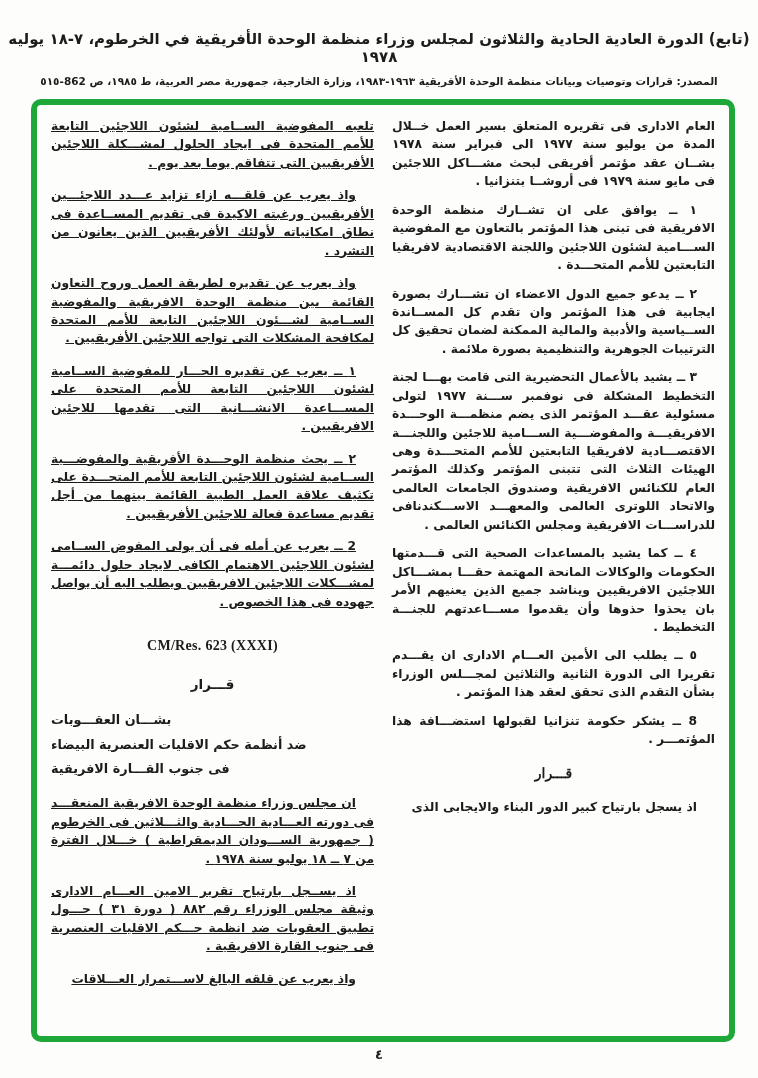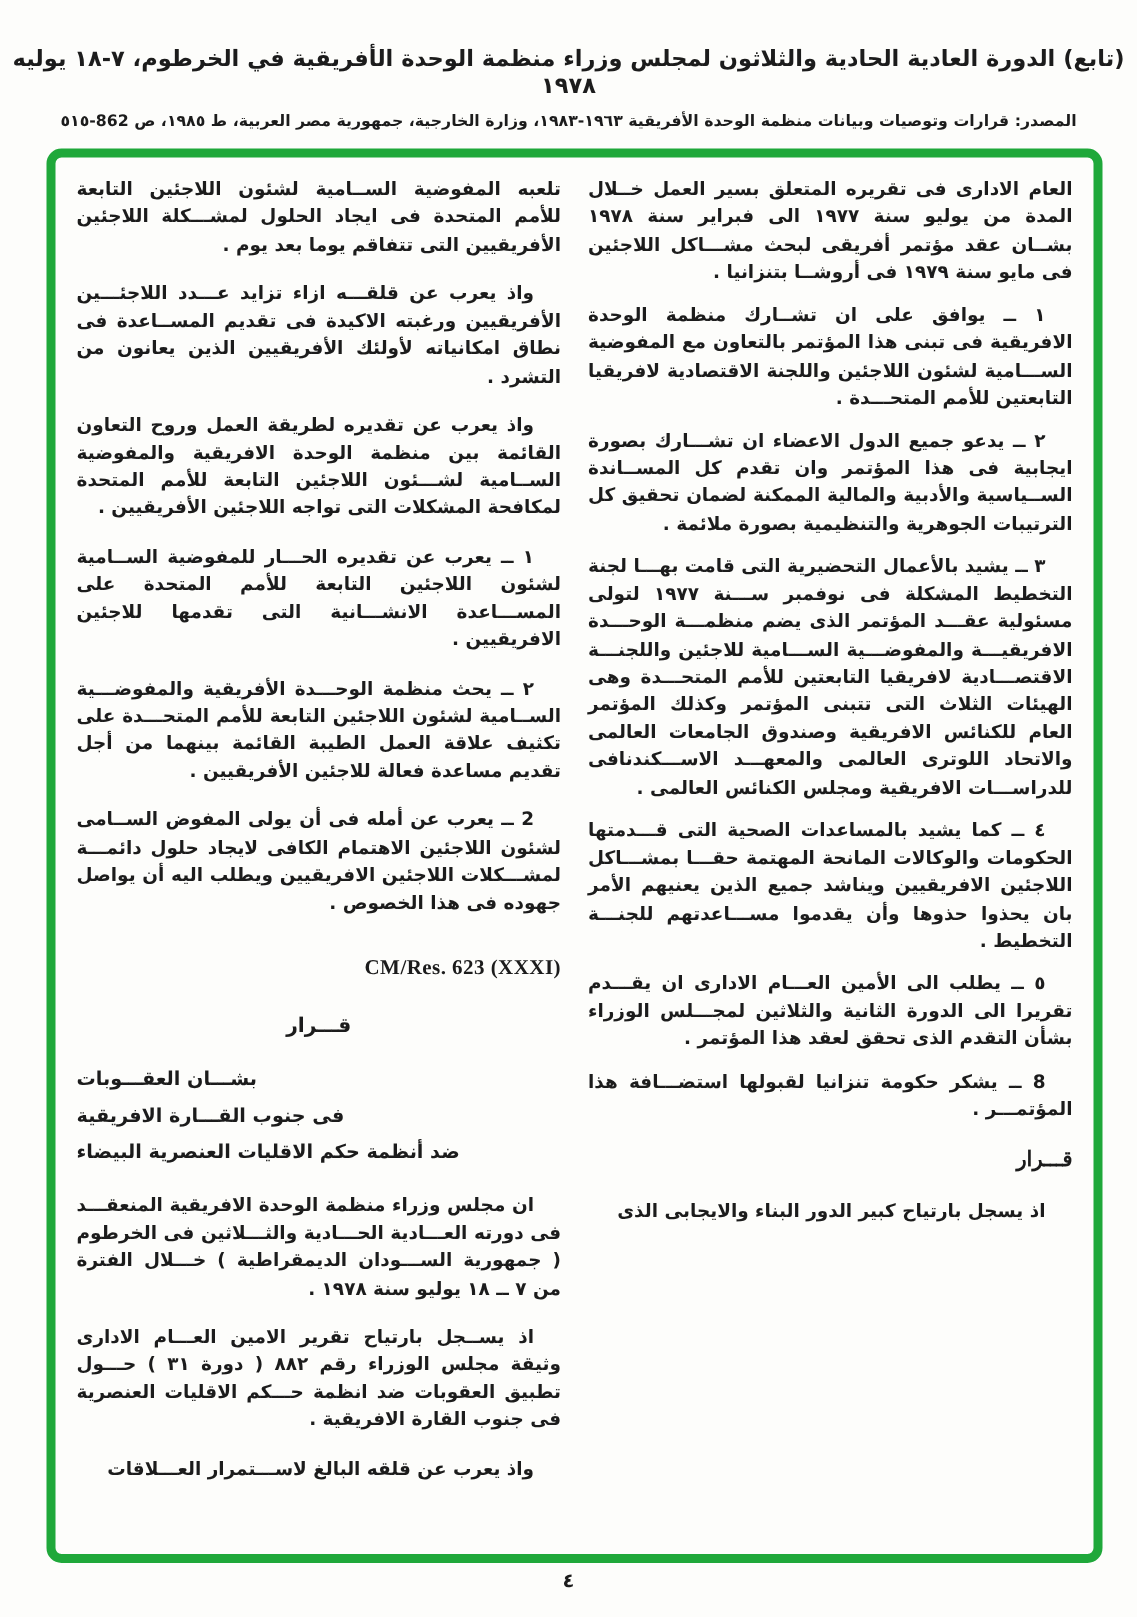--- a/index.html
+++ b/index.html
@@ -46,24 +46,24 @@
   .col {
     flex: 1 1 0;
     direction: rtl;
     text-align: justify;
     font-size: 12.3px;
     font-weight: 700;
     line-height: 1.5;
   }
   .col p { margin: 0 0 10px 0; text-indent: 18px; }
   .col p.noindent { text-indent: 0; }
-  .col-left p { margin-bottom: 14px; }
+  .col-left p { margin-bottom: 14px; text-decoration: underline; }
   .ref {
     direction: ltr;
-    text-align: right;
+    text-align: center;
     font-family: "Liberation Serif", "DejaVu Serif", serif;
     font-size: 14px;
     font-weight: 700;
     margin: 14px 0 14px 0;
     letter-spacing: 0.3px;
   }
   .col-left .ref { margin-top: 24px; margin-bottom: 18px; }
   .res-title {
     text-align: center;
     font-size: 13.5px;
@@ -120,22 +120,22 @@
       <p class="noindent">تلعبه المفوضية الســامية لشئون اللاجئين التابعة للأمم المتحدة فى ايجاد الحلول لمشـــكلة اللاجئين الأفريقيين التى تتفاقم يوما بعد يوم .</p>
       <p>واذ يعرب عن قلقـــه ازاء تزايد عـــدد اللاجئـــين الأفريقيين ورغبته الاكيدة فى تقديم المســاعدة فى نطاق امكانياته لأولئك الأفريقيين الذين يعانون من التشرد .</p>
       <p>واذ يعرب عن تقديره لطريقة العمل وروح التعاون القائمة بين منظمة الوحدة الافريقية والمفوضية الســامية لشـــئون اللاجئين التابعة للأمم المتحدة لمكافحة المشكلات التى تواجه اللاجئين الأفريقيين .</p>
       <p>١ ــ يعرب عن تقديره الحـــار للمفوضية الســامية لشئون اللاجئين التابعة للأمم المتحدة على المســـاعدة الانشـــانية التى تقدمها للاجئين الافريقيين .</p>
       <p>٢ ــ يحث منظمة الوحـــدة الأفريقية والمفوضـــية الســامية لشئون اللاجئين التابعة للأمم المتحـــدة على تكثيف علاقة العمل الطيبة القائمة بينهما من أجل تقديم مساعدة فعالة للاجئين الأفريقيين .</p>
       <p>2 ــ يعرب عن أمله فى أن يولى المفوض الســامى لشئون اللاجئين الاهتمام الكافى لايجاد حلول دائمـــة لمشـــكلات اللاجئين الافريقيين ويطلب اليه أن يواصل جهوده فى هذا الخصوص .</p>
       <div class="ref">CM/Res. 623 (XXXI)</div>
       <div class="res-title">قـــرار</div>
       <div class="res-subtitle">
         <div>بشـــان العقـــوبات</div>
+        <div>ضد أنظمة حكم الاقليات العنصرية البيضاء</div>
         <div>فى جنوب القـــارة الافريقية</div>
-        <div>ضد أنظمة حكم الاقليات العنصرية البيضاء</div>
       </div>
       <p>ان مجلس وزراء منظمة الوحدة الافريقية المنعقـــد فى دورته العـــادية الحـــادية والثـــلاثين فى الخرطوم ( جمهورية الســـودان الديمقراطية ) خـــلال الفترة من ٧ ــ ١٨ يوليو سنة ١٩٧٨ .</p>
       <p>اذ يســجل بارتياح تقرير الامين العـــام الادارى وثيقة مجلس الوزراء رقم ٨٨٢ ( دورة ٣١ ) حـــول تطبيق العقوبات ضد انظمة حـــكم الاقليات العنصرية فى جنوب القارة الافريقية .</p>
       <p>واذ يعرب عن قلقه البالغ لاســـتمرار العـــلاقات</p>
     </div>
 
   </div>
 </div>
 
 <div class="page-number">٤</div>

